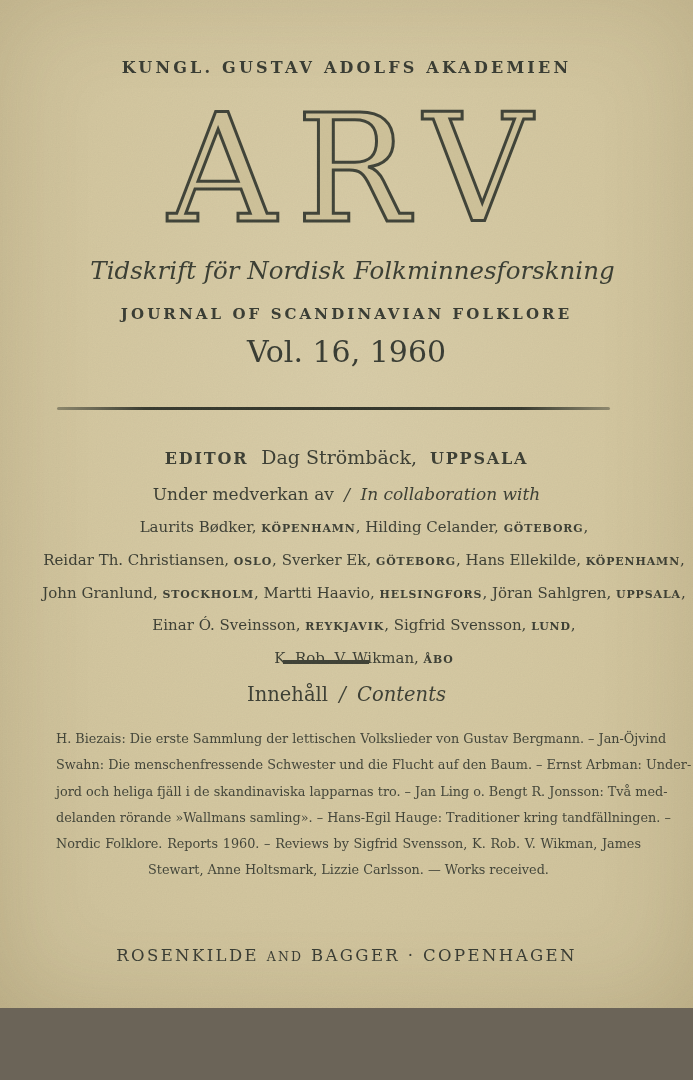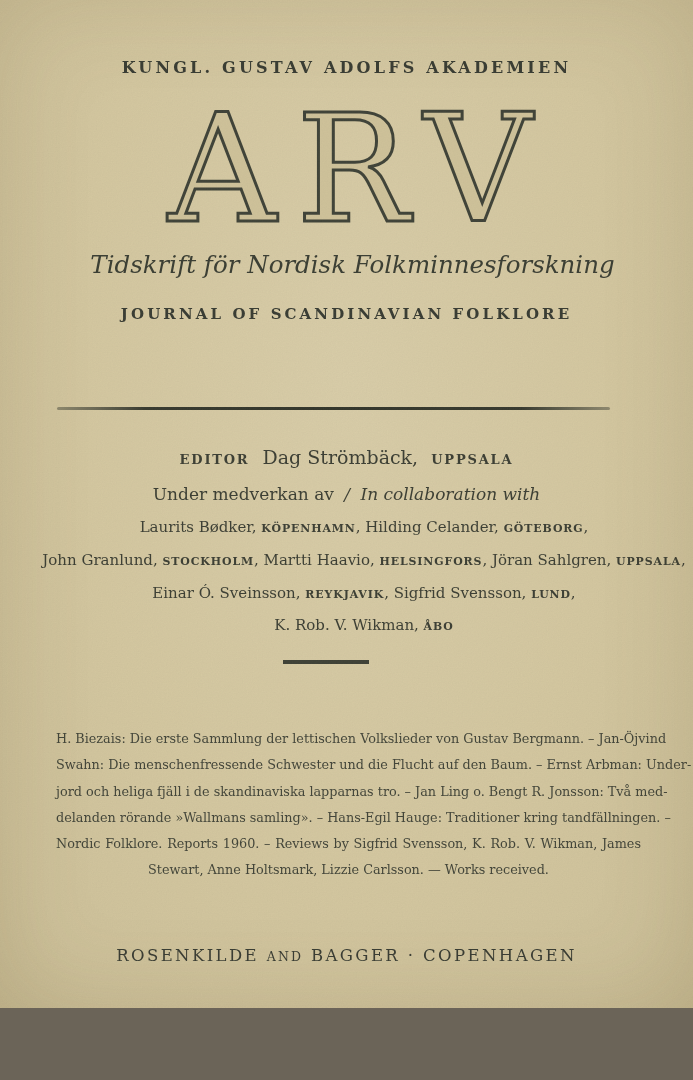--- a/index.html
+++ b/index.html
@@ -16,32 +16,32 @@
     content:"";position:absolute;inset:0;pointer-events:none;
     box-shadow:inset 0 0 95px rgba(104,88,49,0.16);
   }
   .c{position:absolute;left:0;right:0;text-align:center;}
 
   .academy{top:58px;font-size:16px;letter-spacing:3.2px;font-weight:bold;color:#343830;}
 
   .arv{top:88px;height:158px;padding-left:8px;}
   .arv svg{display:block;margin:0 auto;}
 
-  .sub-sv{top:250px;font-size:24.5px;font-style:italic;color:#363a30;margin-left:12px;}
+  .sub-sv{top:256px;font-size:24.5px;font-style:italic;color:#363a30;margin-left:12px;}
   .sub-en{top:305px;font-size:15px;letter-spacing:3.1px;font-weight:bold;color:#343830;}
   .volume{top:334px;font-size:30px;color:#343830;}
 
   .rule-long{
     position:absolute;top:407px;left:57px;width:553px;height:2.5px;border-radius:2px;
     background:linear-gradient(90deg, rgba(56,59,49,0.45) 0%, #33362c 16%, #2e3127 50%, #33362c 84%, rgba(56,59,49,0.45) 100%);
   }
 
   .editor-line{top:446px;font-size:19px;white-space:nowrap;}
   .editor-line .name{margin:13px 7px;}
-  .editor-line .sc{font-size:13px;letter-spacing:1.8px;font-weight:bold;text-align:right;}
+  .editor-line .sc{font-size:16px;letter-spacing:1.8px;font-weight:bold;text-align:right;}
 
   .collab-line{top:484px;font-size:17px;white-space:nowrap;}
   .sep{font-style:italic;padding:0 5px;}
   .it{font-style:italic;text-align:center;}
 
   .collaborators{top:512px;font-size:15px;line-height:30.8px;}
   .collab-row{white-space:nowrap;text-align:center;margin-left:35px;}
   .collaborators .sc{font-size:0.73em;letter-spacing:0.9px;font-weight:bold;}
 
   .rule-short{position:absolute;top:660px;left:283px;width:86px;height:3.5px;background:#3a3d33;}
@@ -66,44 +66,51 @@
   <div class="c academy">KUNGL. GUSTAV ADOLFS AKADEMIEN</div>
 
   <div class="c arv">
     <svg width="693" height="158" viewBox="0 0 693 158">
       <text x="352" y="133" text-anchor="middle" font-family="DejaVu Serif, serif" font-size="150" letter-spacing="20" fill="#d2c59c" stroke="#3b3f35" stroke-width="3">ARV</text>
     </svg>
   </div>
 
   <div class="c sub-sv">Tidskrift för Nordisk Folkminnesforskning</div>
   <div class="c sub-en">JOURNAL OF SCANDINAVIAN FOLKLORE</div>
+  <div class="c volume">Vol. 16, 1960</div>
 
   <div class="rule-long"></div>
 
   <div class="c editor-line">
     <span class="sc">EDITOR</span>
     <span class="name">Dag Strömbäck,</span>
     <span class="sc">UPPSALA</span>
   </div>
 
   <div class="c collab-line">
     <span>Under medverkan av</span>
     <span class="sep">/</span>
     <span class="it">In collaboration with</span>
   </div>
 
   <div class="c collaborators">
       <div class="collab-row"><span>Laurits Bødker, </span><span class="sc">KÖPENHAMN</span><span>, Hilding Celander, </span><span class="sc">GÖTEBORG</span><span>,</span></div>
+      <div class="collab-row"><span>Reidar Th. Christiansen, </span><span class="sc">OSLO</span><span>, Sverker Ek, </span><span class="sc">GÖTEBORG</span><span>, Hans Ellekilde, </span><span class="sc">KÖPENHAMN</span><span>,</span></div>
       <div class="collab-row"><span>John Granlund, </span><span class="sc">STOCKHOLM</span><span>, Martti Haavio, </span><span class="sc">HELSINGFORS</span><span>, Jöran Sahlgren, </span><span class="sc">UPPSALA</span><span>,</span></div>
       <div class="collab-row"><span>Einar Ó. Sveinsson, </span><span class="sc">REYKJAVIK</span><span>, Sigfrid Svensson, </span><span class="sc">LUND</span><span>,</span></div>
       <div class="collab-row"><span>K. Rob. V. Wikman, </span><span class="sc">ÅBO</span></div>
     </div>
 
   <div class="rule-short"></div>
 
+  <div class="c contents-heading">
+    <span>Innehåll</span>
+    <span class="sep">/</span>
+    <span class="it">Contents</span>
+  </div>
 
   <div class="toc">
       <div class="toc-line">H. Biezais: Die erste Sammlung der lettischen Volkslieder von Gustav Bergmann. – Jan-Öjvind</div>
       <div class="toc-line">Swahn: Die menschenfressende Schwester und die Flucht auf den Baum. – Ernst Arbman: Under-</div>
       <div class="toc-line">jord och heliga fjäll i de skandinaviska lapparnas tro. – Jan Ling o. Bengt R. Jonsson: Två med-</div>
       <div class="toc-line">delanden rörande »Wallmans samling». – Hans-Egil Hauge: Traditioner kring tandfällningen. –</div>
       <div class="toc-line">Nordic Folklore. Reports 1960. – Reviews by Sigfrid Svensson, K. Rob. V. Wikman, James</div>
       <div class="toc-line">Stewart, Anne Holtsmark, Lizzie Carlsson. — Works received.</div>
     </div>
 

